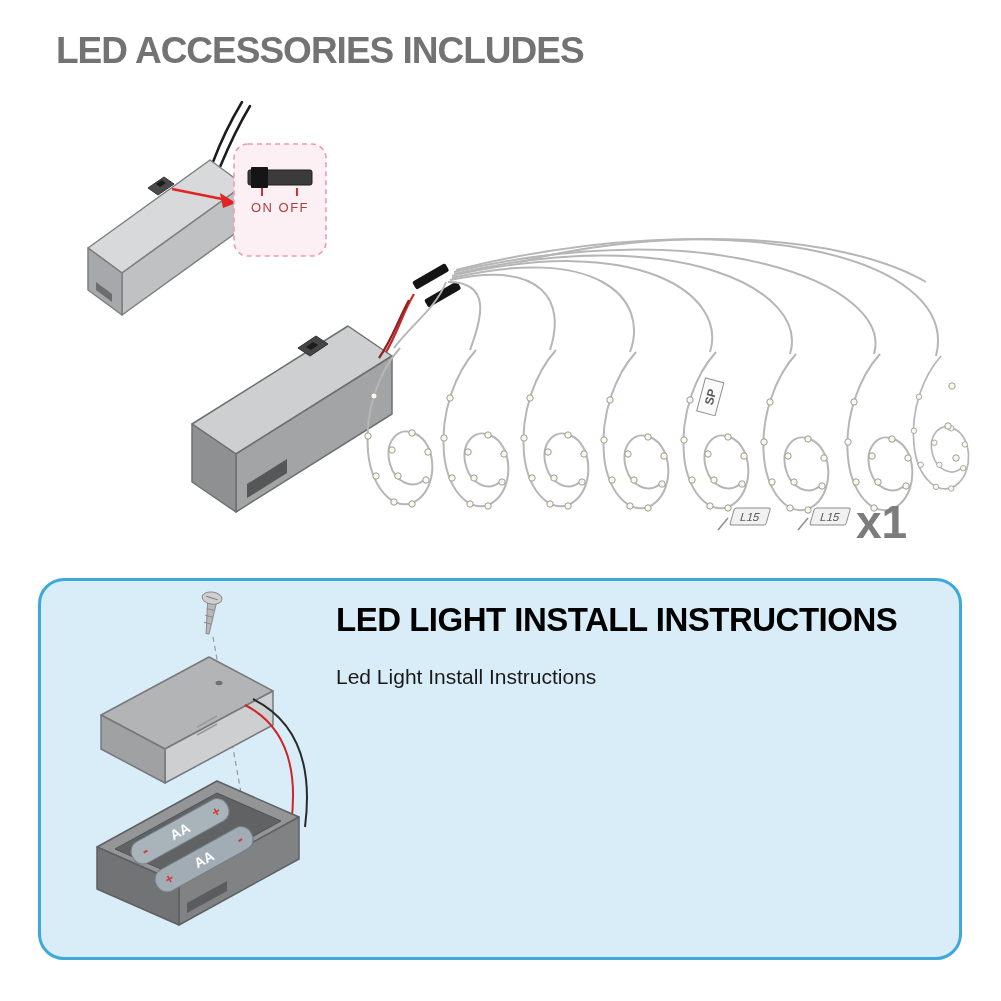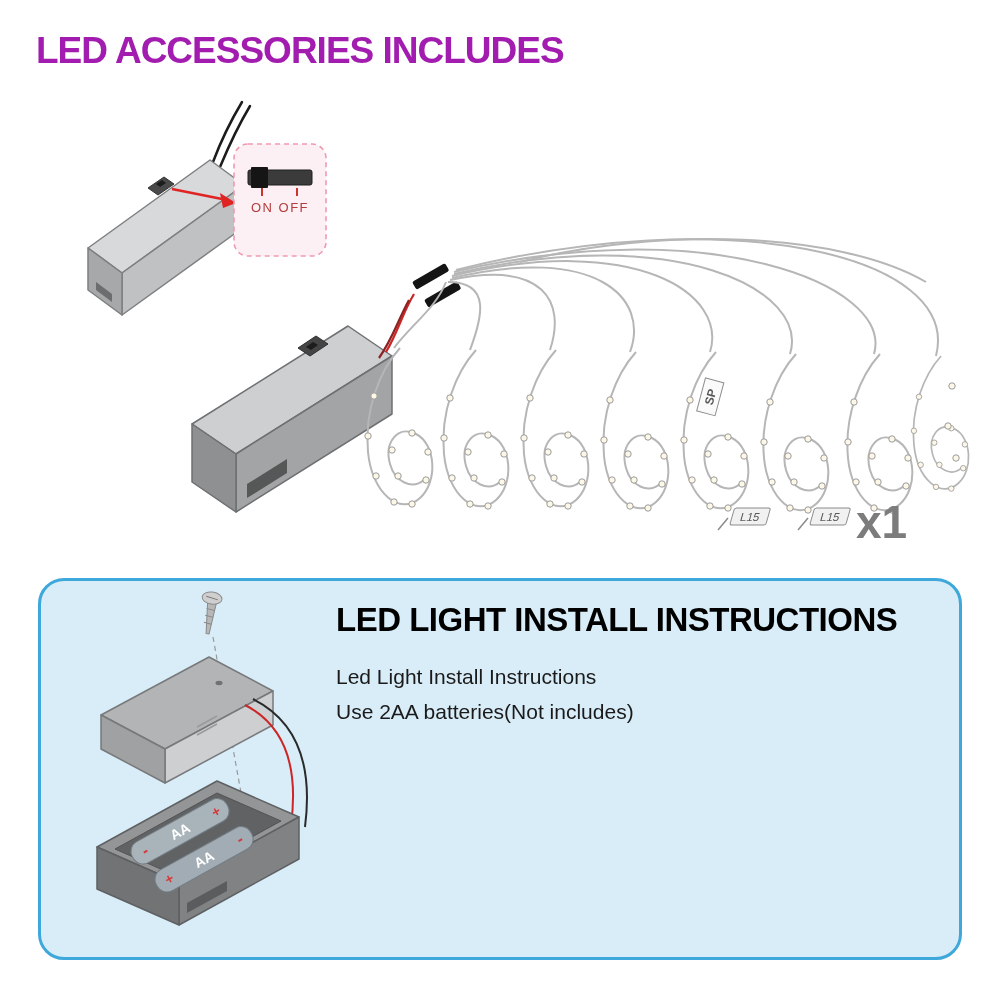--- a/index.html
+++ b/index.html
@@ -1,22 +1,22 @@
 <!DOCTYPE html>
 <html><head>
 <meta charset="utf-8">
 <style>
   html,body{margin:0;padding:0;}
   body{
     width:1001px;height:1001px;position:relative;background:#ffffff;
     font-family:"Liberation Sans", sans-serif;overflow:hidden;
   }
   .page-title{
-    position:absolute;left:36px;top:30px;margin:0;
-    font-size:37px;font-weight:800;letter-spacing:-1px;color:#a21caf;
+    position:absolute;left:56px;top:30px;margin:0;
+    font-size:37px;font-weight:800;letter-spacing:-1px;color:#737373;
     font-family:"Liberation Sans", sans-serif;
   }
   .top-illustration{position:absolute;left:0;top:86px;}
   .install-panel{
     position:absolute;left:38px;top:578px;width:918px;height:376px;
     background:#d9edf8;border:3px solid #3ea8da;border-radius:26px;
   }
   .exploded-illustration{position:absolute;left:18px;top:4px;}
   .install-text{position:absolute;left:295px;top:20px;width:628px;color:#1a1a1a;}
   .install-heading{
@@ -201,15 +201,14 @@
         <text x="14" y="17" text-anchor="middle" font-size="14" font-weight="bold" fill="#d43a3a">+</text>
         <text x="54" y="17" text-anchor="middle" font-size="14" font-weight="bold" fill="#ffffff">AA</text>
         <text x="95" y="17" text-anchor="middle" font-size="16" font-weight="bold" fill="#d43a3a">-</text>
       </g>
     </g>
   </svg>
 
   <div class="install-text">
     <h2 class="install-heading">LED LIGHT INSTALL INSTRUCTIONS</h2>
     <p class="line-gap">Led Light Install Instructions</p>
-    <p class="block-gap">Use 2AA batteries(Not includes)</p>
   </div>
 </div>
 
 </body></html>

